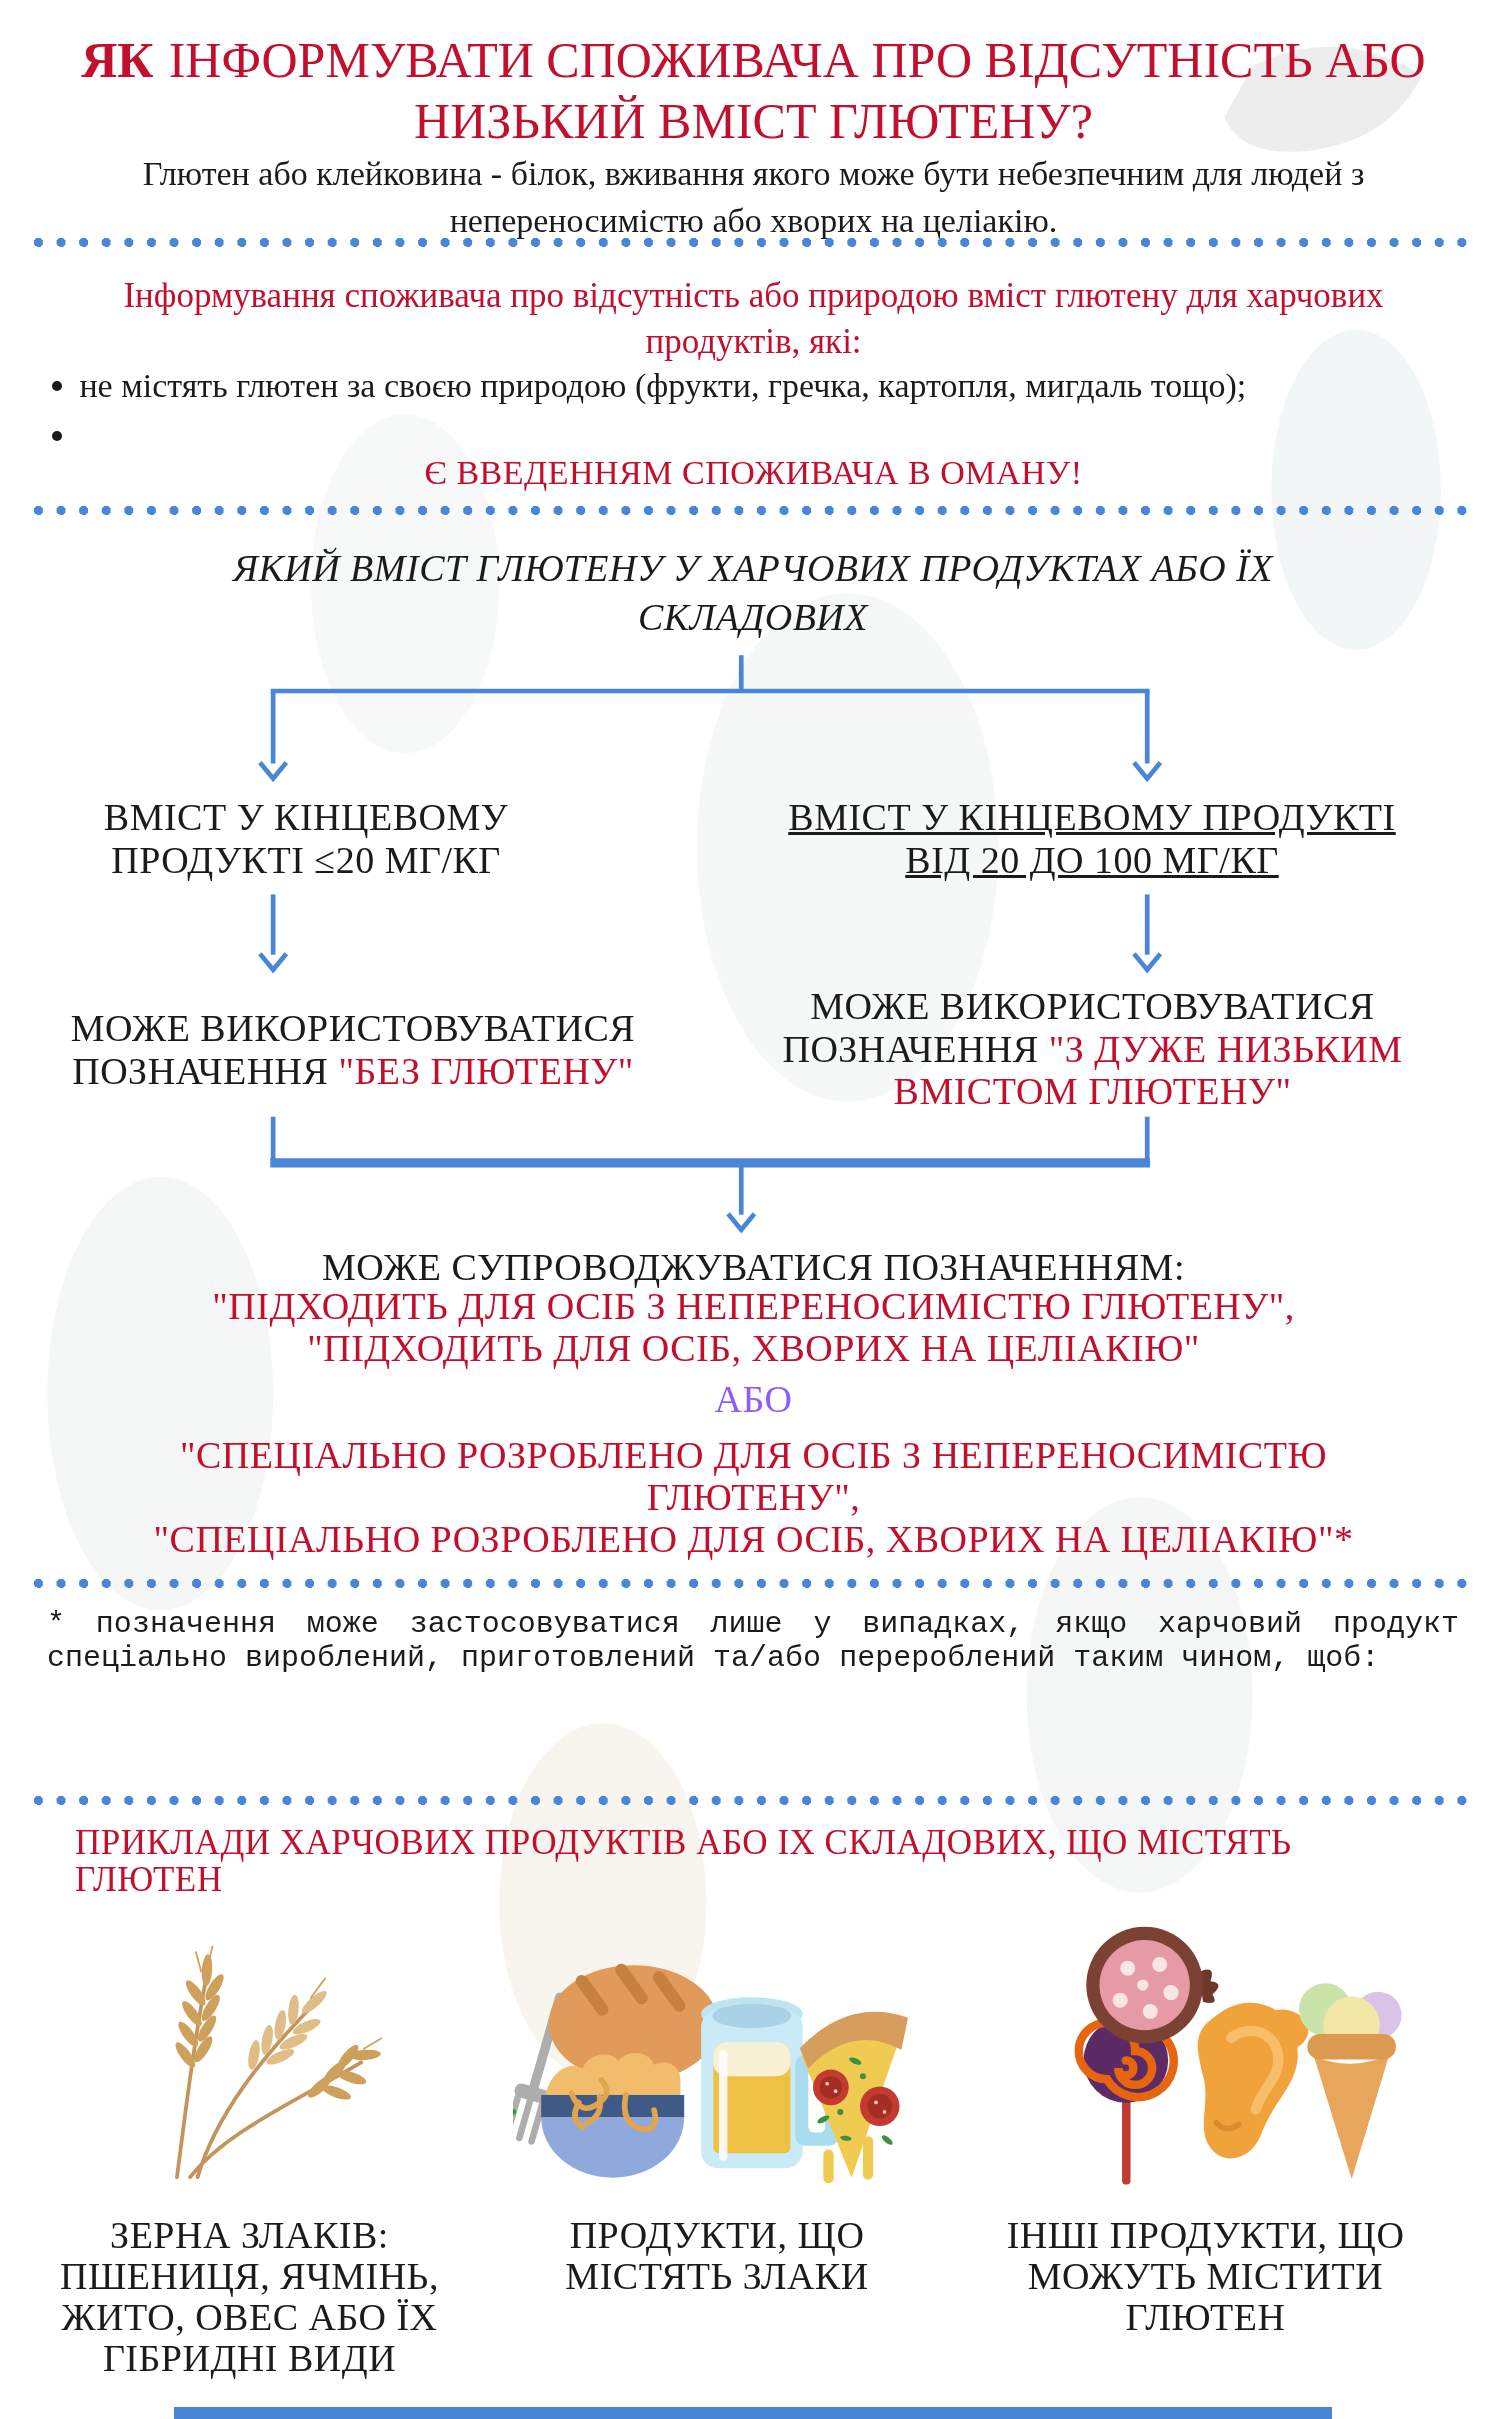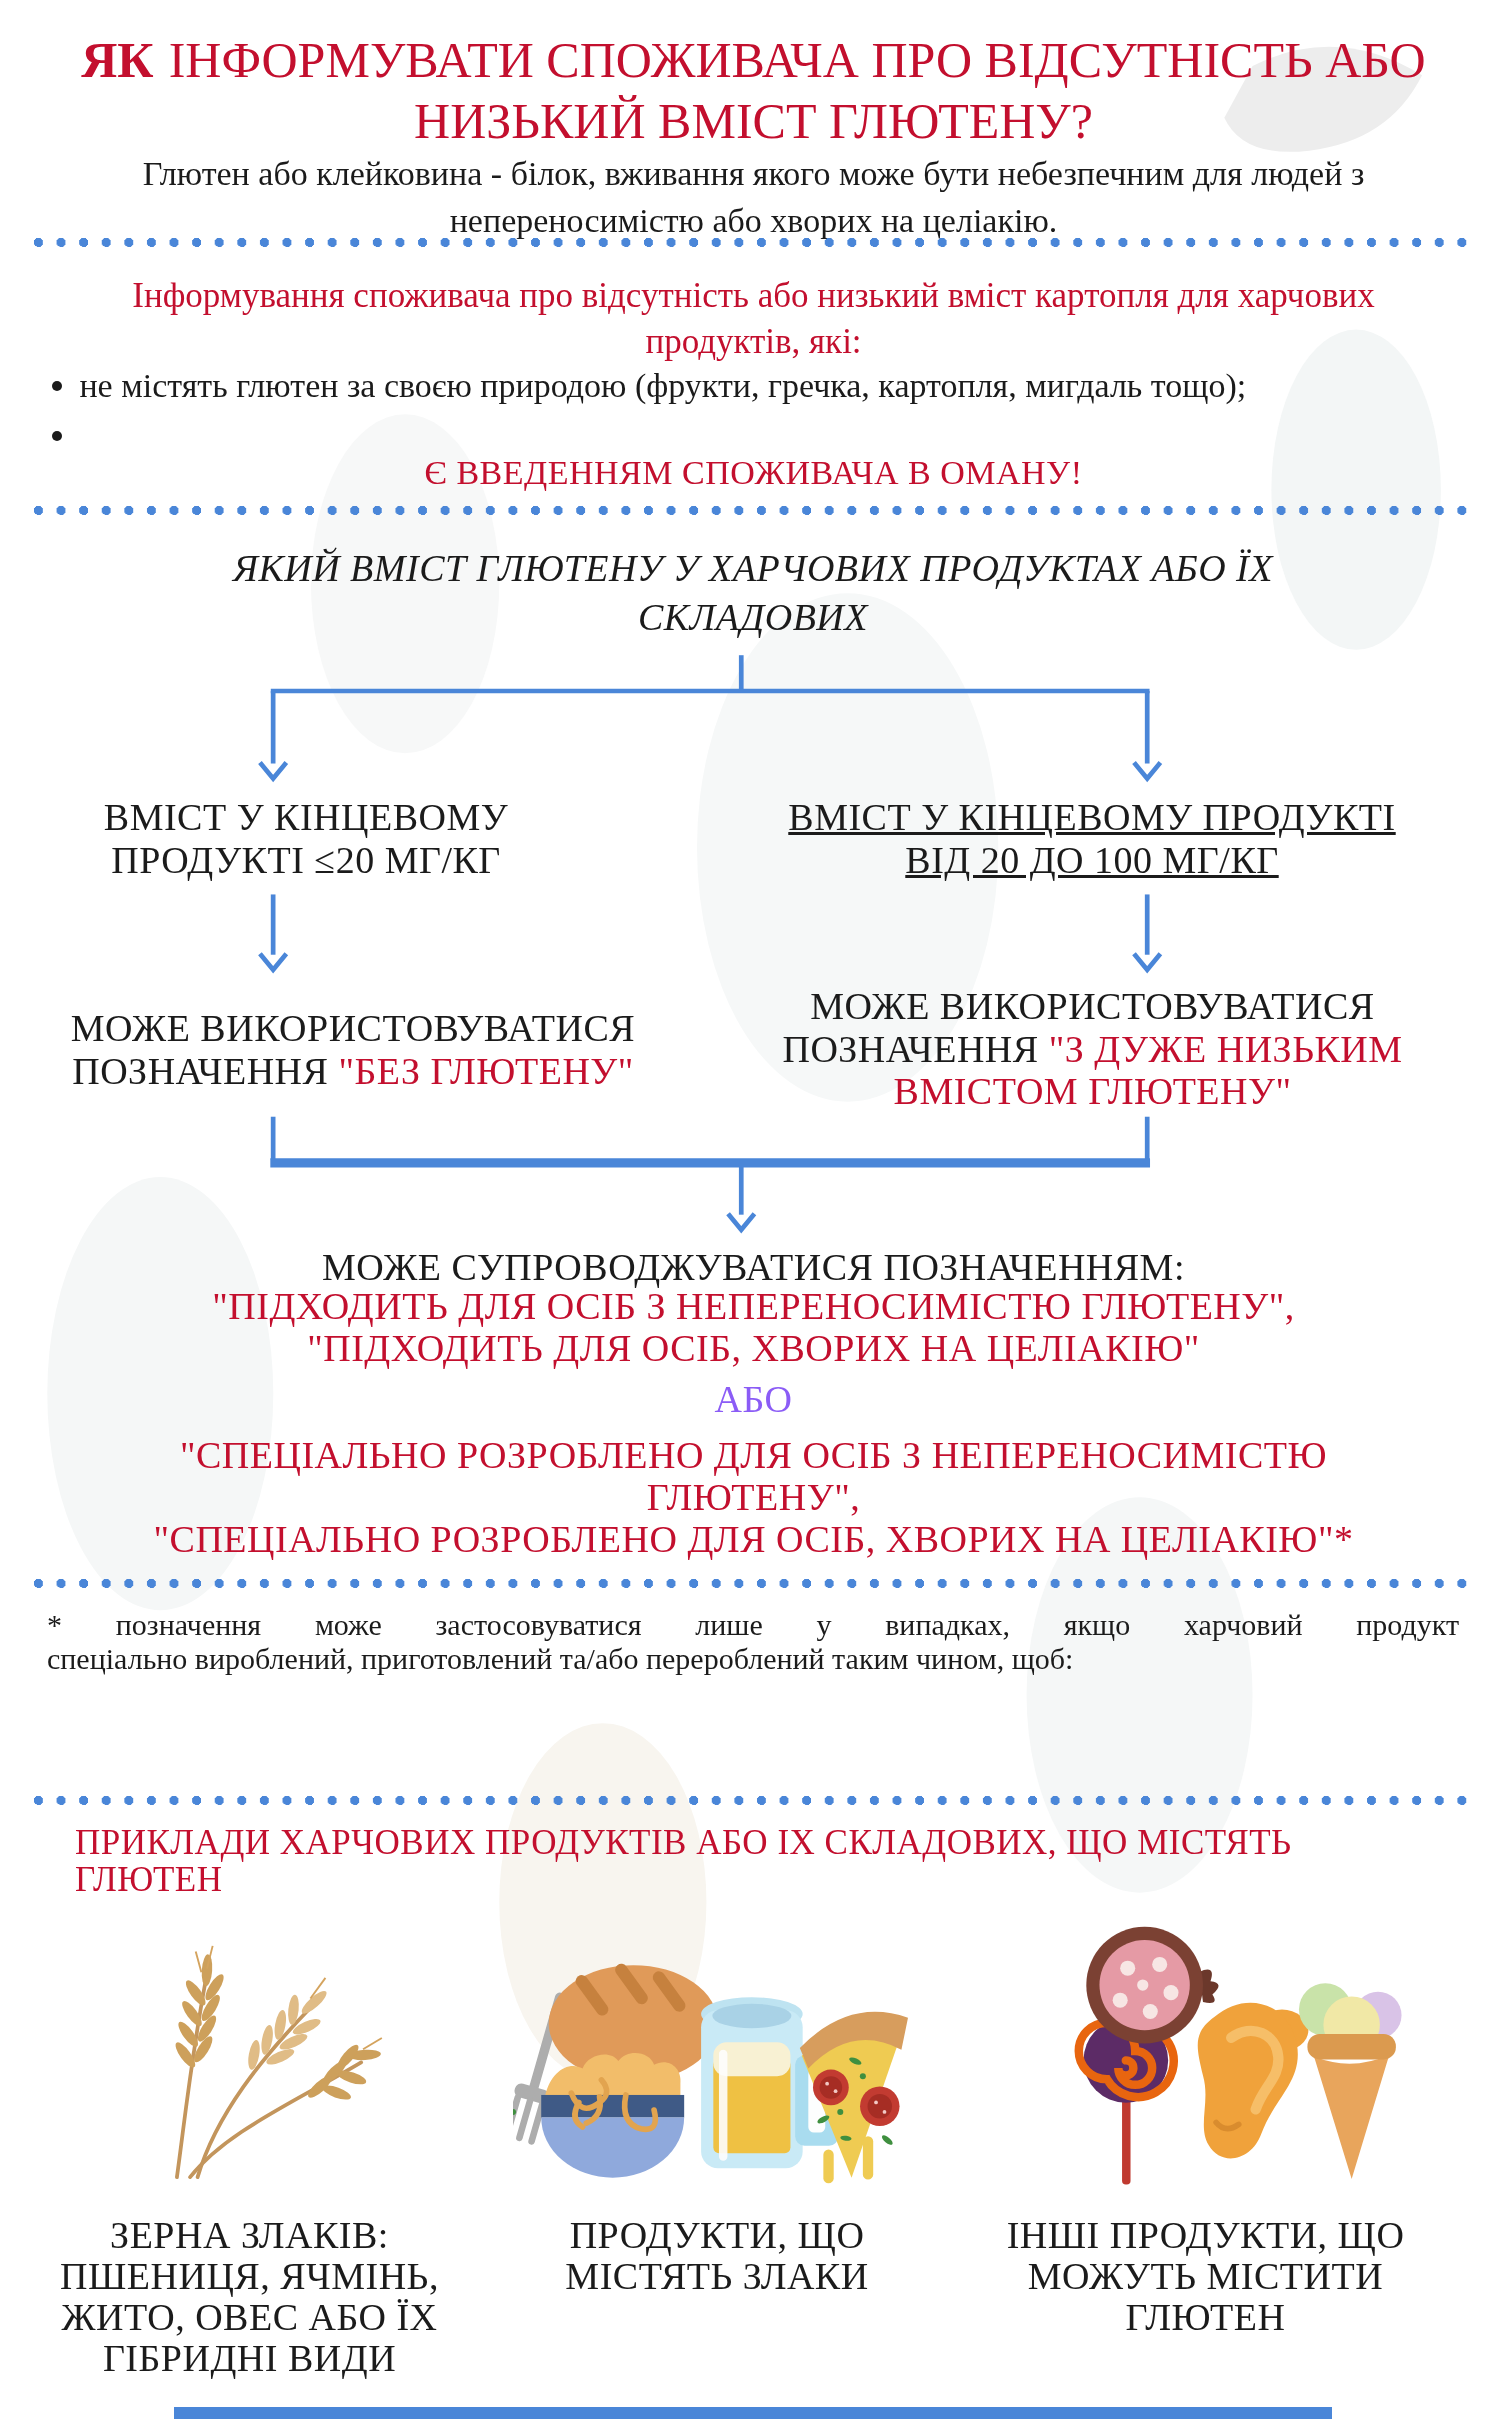--- a/index.html
+++ b/index.html
@@ -40,21 +40,21 @@
   .fc-left-label{left:23.5px;top:252px;width:565px;}
   .fc-right-label{left:772px;top:252px;width:640px;text-decoration:underline;}
   .fc-left-result{left:47px;top:463px;width:612px;}
   .fc-right-result{left:763px;top:441px;width:659px;}
 
   .acc-heading{left:0;top:1245px;width:1507px;text-align:center;font-size:38px;}
   .acc-opt1{left:0;top:1286px;width:1507px;text-align:center;font-size:38px;line-height:1.1;color:#c30f2e;}
   .acc-or{left:0;top:1377px;width:1507px;text-align:center;font-size:38px;color:#8b5cf6;}
   .acc-opt2{left:151px;top:1435px;width:1205px;text-align:center;font-size:38px;line-height:1.1;color:#c30f2e;}
 
-  .footnote{left:47px;top:1608px;width:1412px;font-size:30px;line-height:1.12;}
+  .footnote{left:47px;top:1608px;width:1412px;font-size:30px;line-height:1.12;font-family:Liberation Mono, monospace;}
   .fn-just{text-align:justify;-moz-text-align-last:justify;text-align-last:justify;}
   .fn-bullets{margin-top:13px;}
   .fn-row{display:flex;align-items:flex-start;margin-bottom:5.6px;}
   .fn-dot{flex:0 0 auto;width:9.4px;height:9.4px;border-radius:50%;background:#1b1b1b;margin:12.2px 15px 0 3.8px;}
 
   .ex-heading{left:75px;top:1825px;width:1356px;text-align:left;font-size:35px;line-height:1.05;color:#c30f2e;}
 
   .caption{font-size:38px;line-height:1.08;text-align:center;}
   .cap1{left:47px;top:2215px;width:405px;}
   .cap2{left:543px;top:2215px;width:348px;}
@@ -81,21 +81,21 @@
 
     <h1 class="abs title">
       <div class="t-line"><span class="yak">ЯК</span><span>ІНФОРМУВАТИ СПОЖИВАЧА ПРО ВІДСУТНІСТЬ АБО</span></div>
       <div class="t-line">НИЗЬКИЙ ВМІСТ ГЛЮТЕНУ?</div>
     </h1>
 
     <div class="abs subtitle">Глютен або клейковина - білок, вживання якого може бути небезпечним для людей з непереносимістю або хворих на целіакію.</div>
 
     <div class="abs dots" style="top:237px;"></div>
 
-    <div class="abs info-heading">Інформування споживача про відсутність або низький вміст картопля для харчових продуктів, які:</div>
+    <div class="abs info-heading">Інформування споживача про відсутність або природою вміст глютену для харчових продуктів, які:</div>
     <div class="abs bullets">
       <div class="bullet-row">
         <span class="bullet-dot"></span>
         <span>не містять глютен за своєю природою (фрукти, гречка, картопля, мигдаль тощо);</span>
       </div>
       <div class="bullet-row">
         <span class="bullet-dot"></span>
       </div>
     </div>
     <div class="abs warning caps">Є ВВЕДЕННЯМ СПОЖИВАЧА В ОМАНУ!</div>

